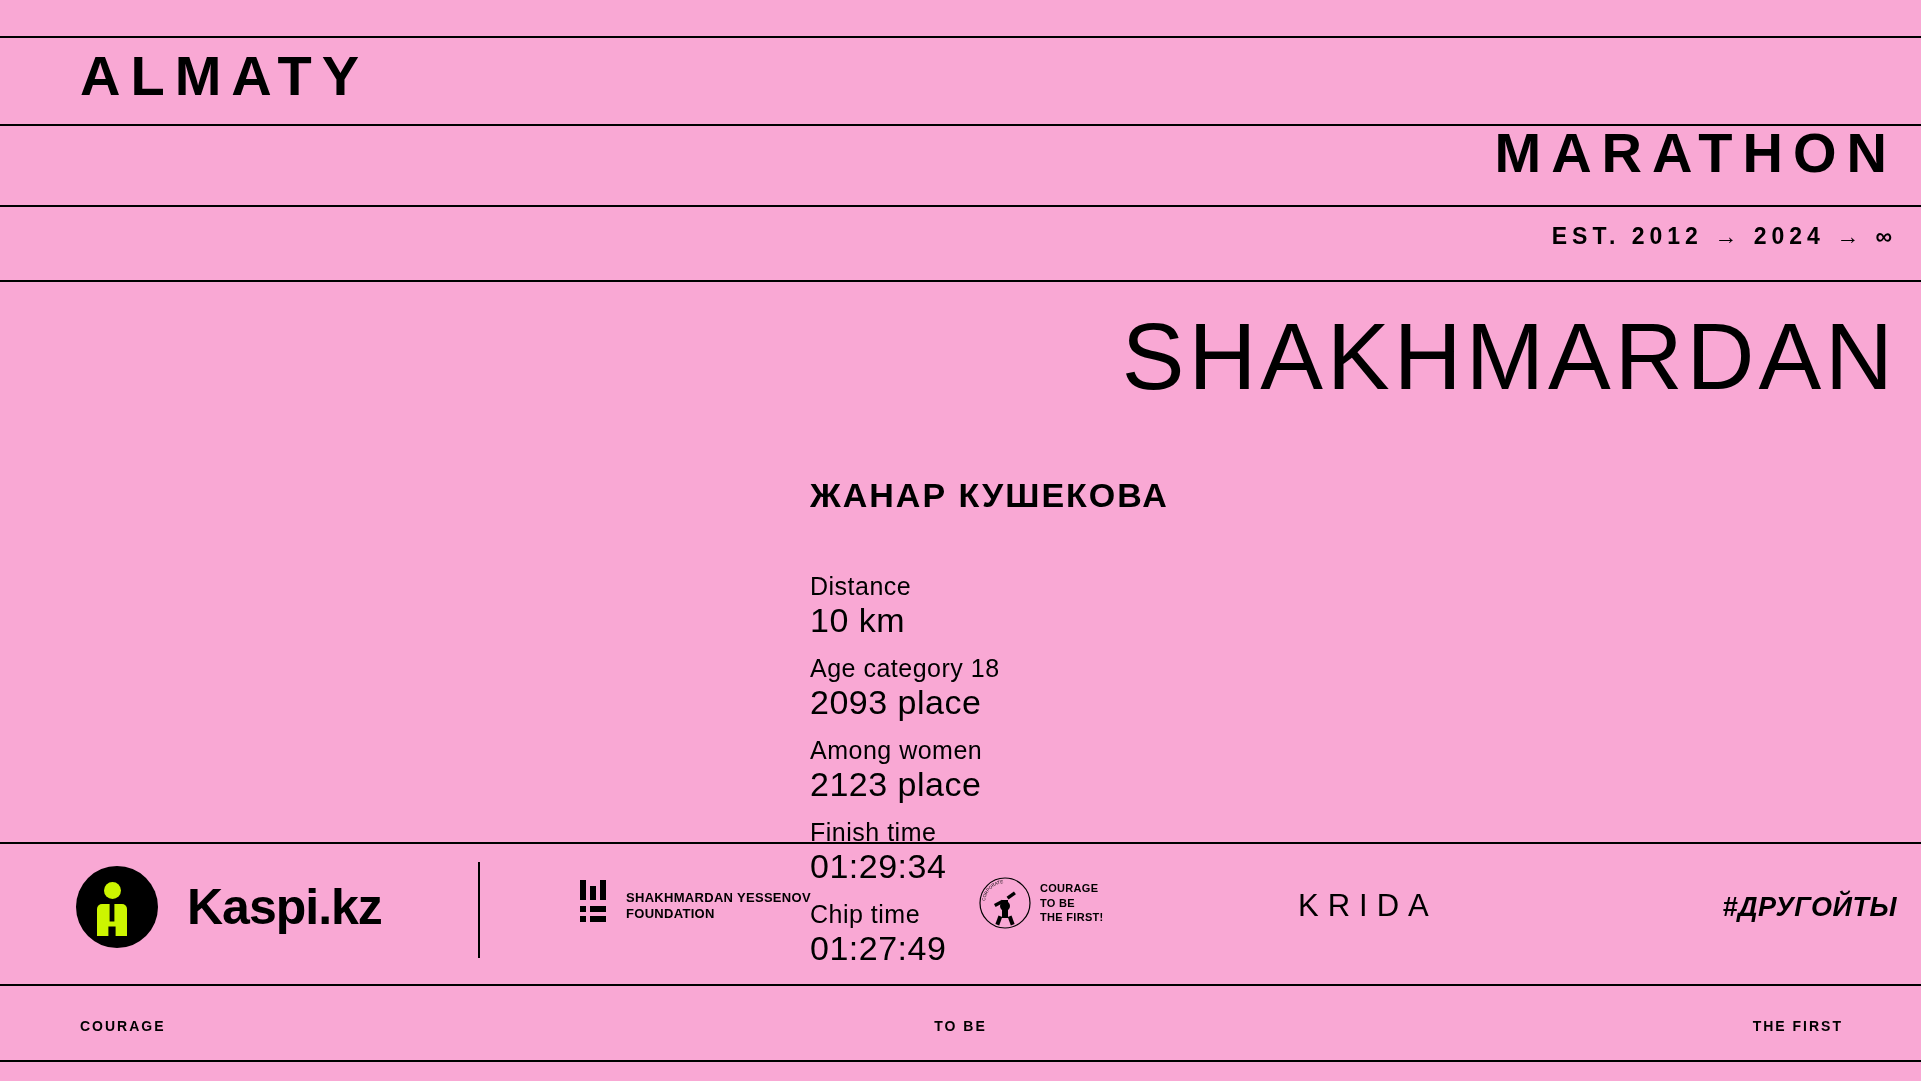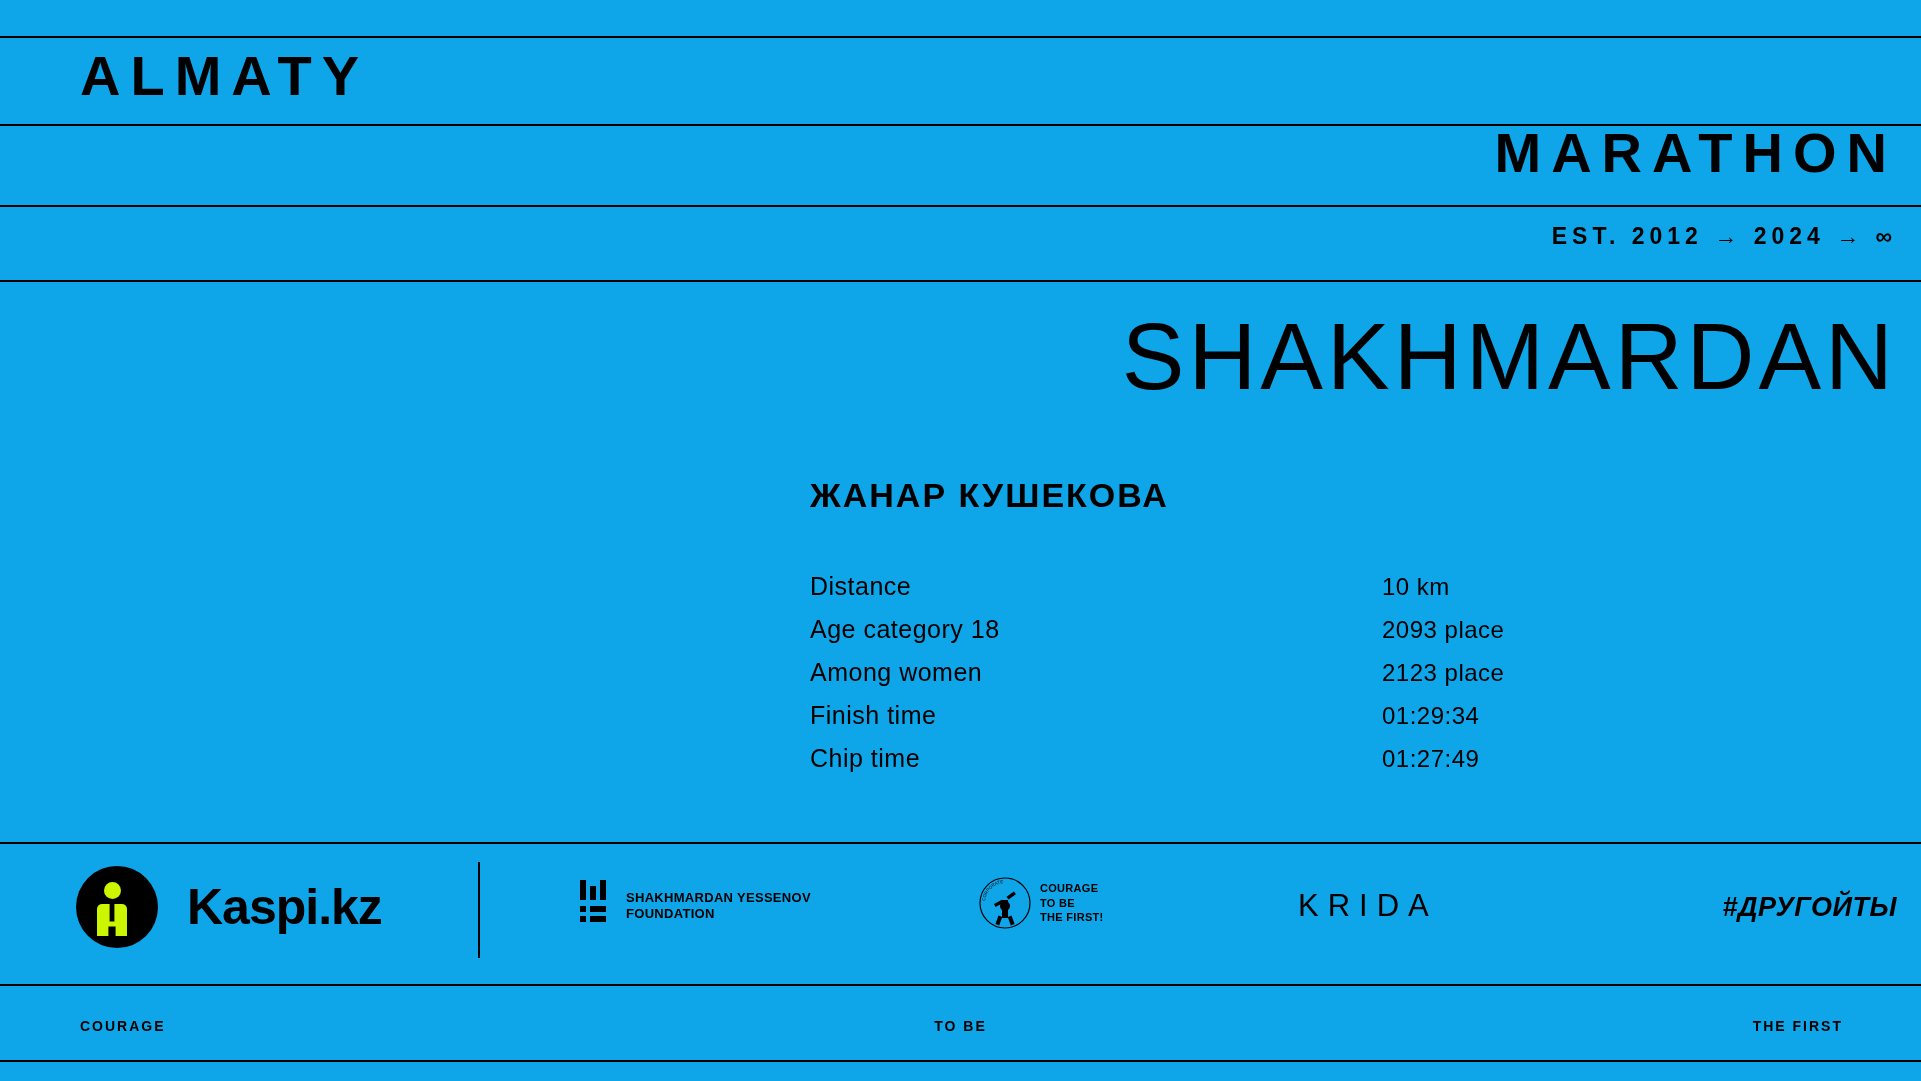--- a/index.html
+++ b/index.html
@@ -11,21 +11,21 @@
     width: 1921px;
     height: 1081px;
     overflow: hidden;
     font-family: "Liberation Sans", sans-serif;
     color: #000;
     position: relative;
   }
   .cert {
     position: absolute;
     inset: 0;
-    background: #0ea5e9;
+    background: #f9a8d4;
   }
   
   .rule {
     position: absolute;
     left: 0;
     width: 100%;
     height: 2px;
     background: #000;
   }
   .r1 { top: 36px; }
@@ -93,28 +93,29 @@
   .results {
     position: absolute;
     left: 810px;
     top: 572px;
     width: 880px;
   }
   .res-row {
     display: flex;
     align-items: baseline;
     margin-bottom: 14px;
+    flex-direction: column;
   }
   .res-label {
     width: 572px;
     font-size: 25px;
     letter-spacing: 0.5px;
   }
   .res-value {
-    font-size: 24px;
+    font-size: 34px;
     letter-spacing: 0.5px;
   }
   .kaspi {
     position: absolute;
     left: 76px;
     top: 866px;
     display: flex;
     align-items: center;
     gap: 29px;
   }

